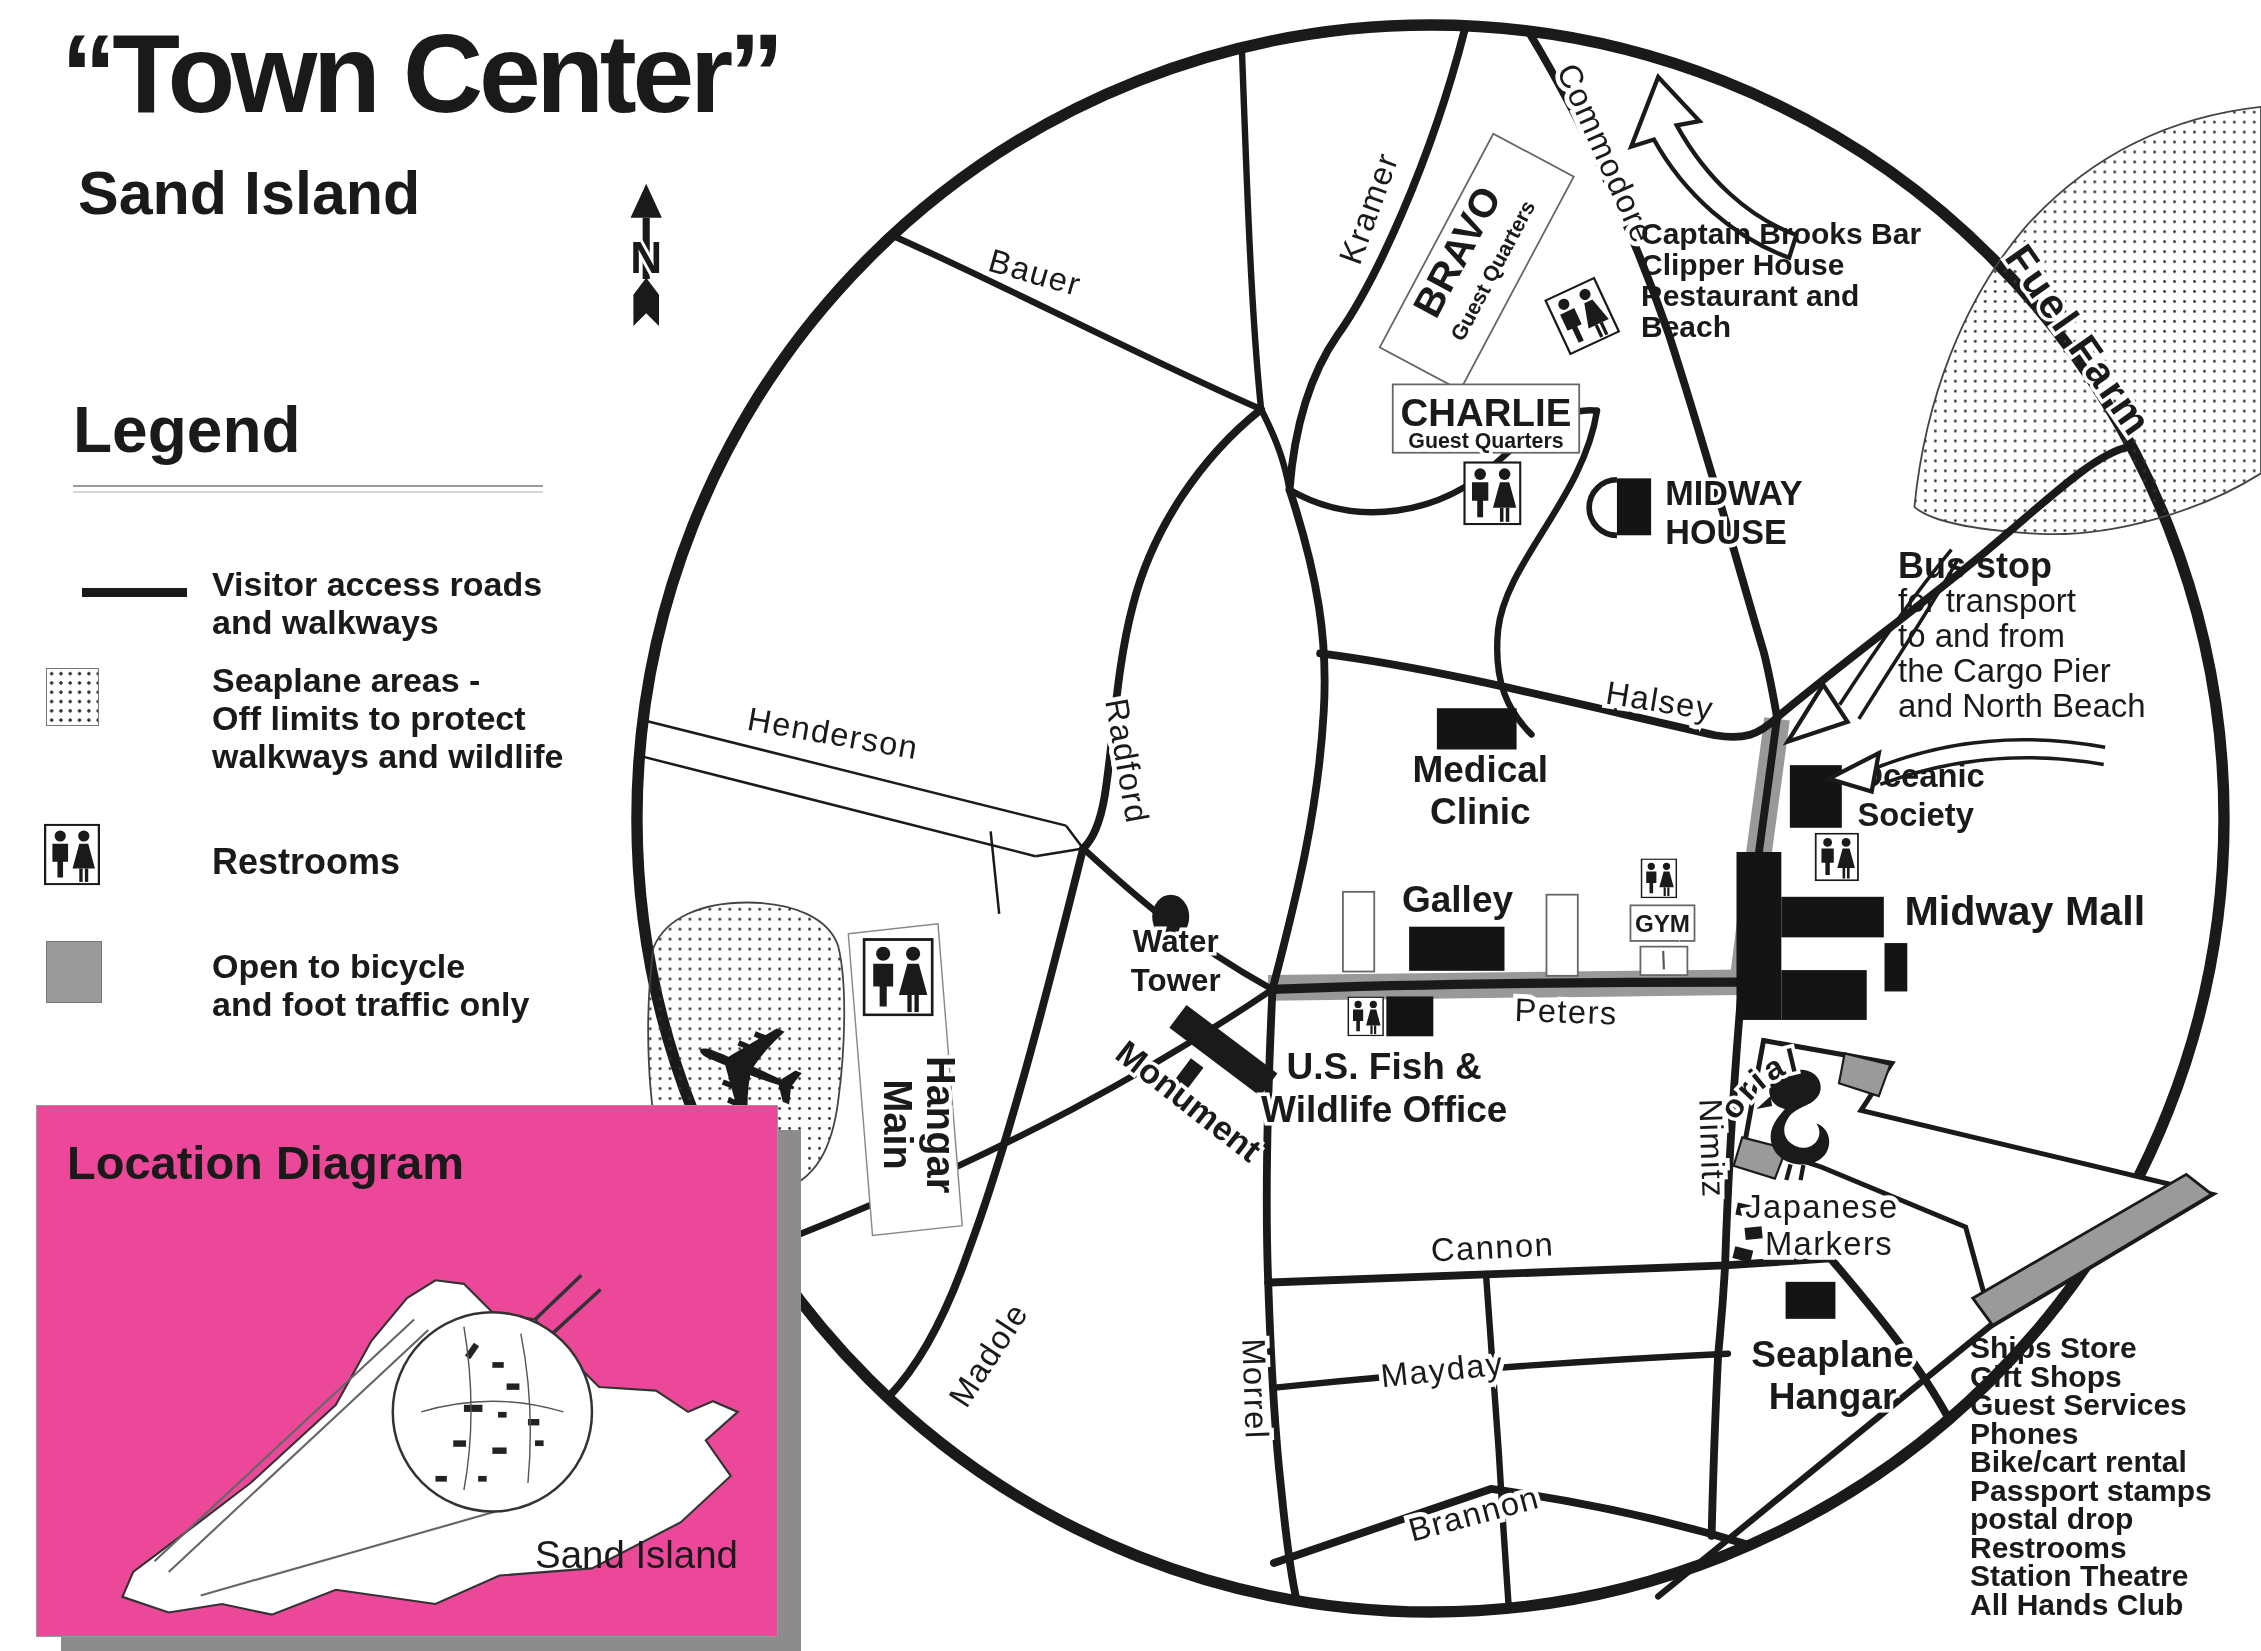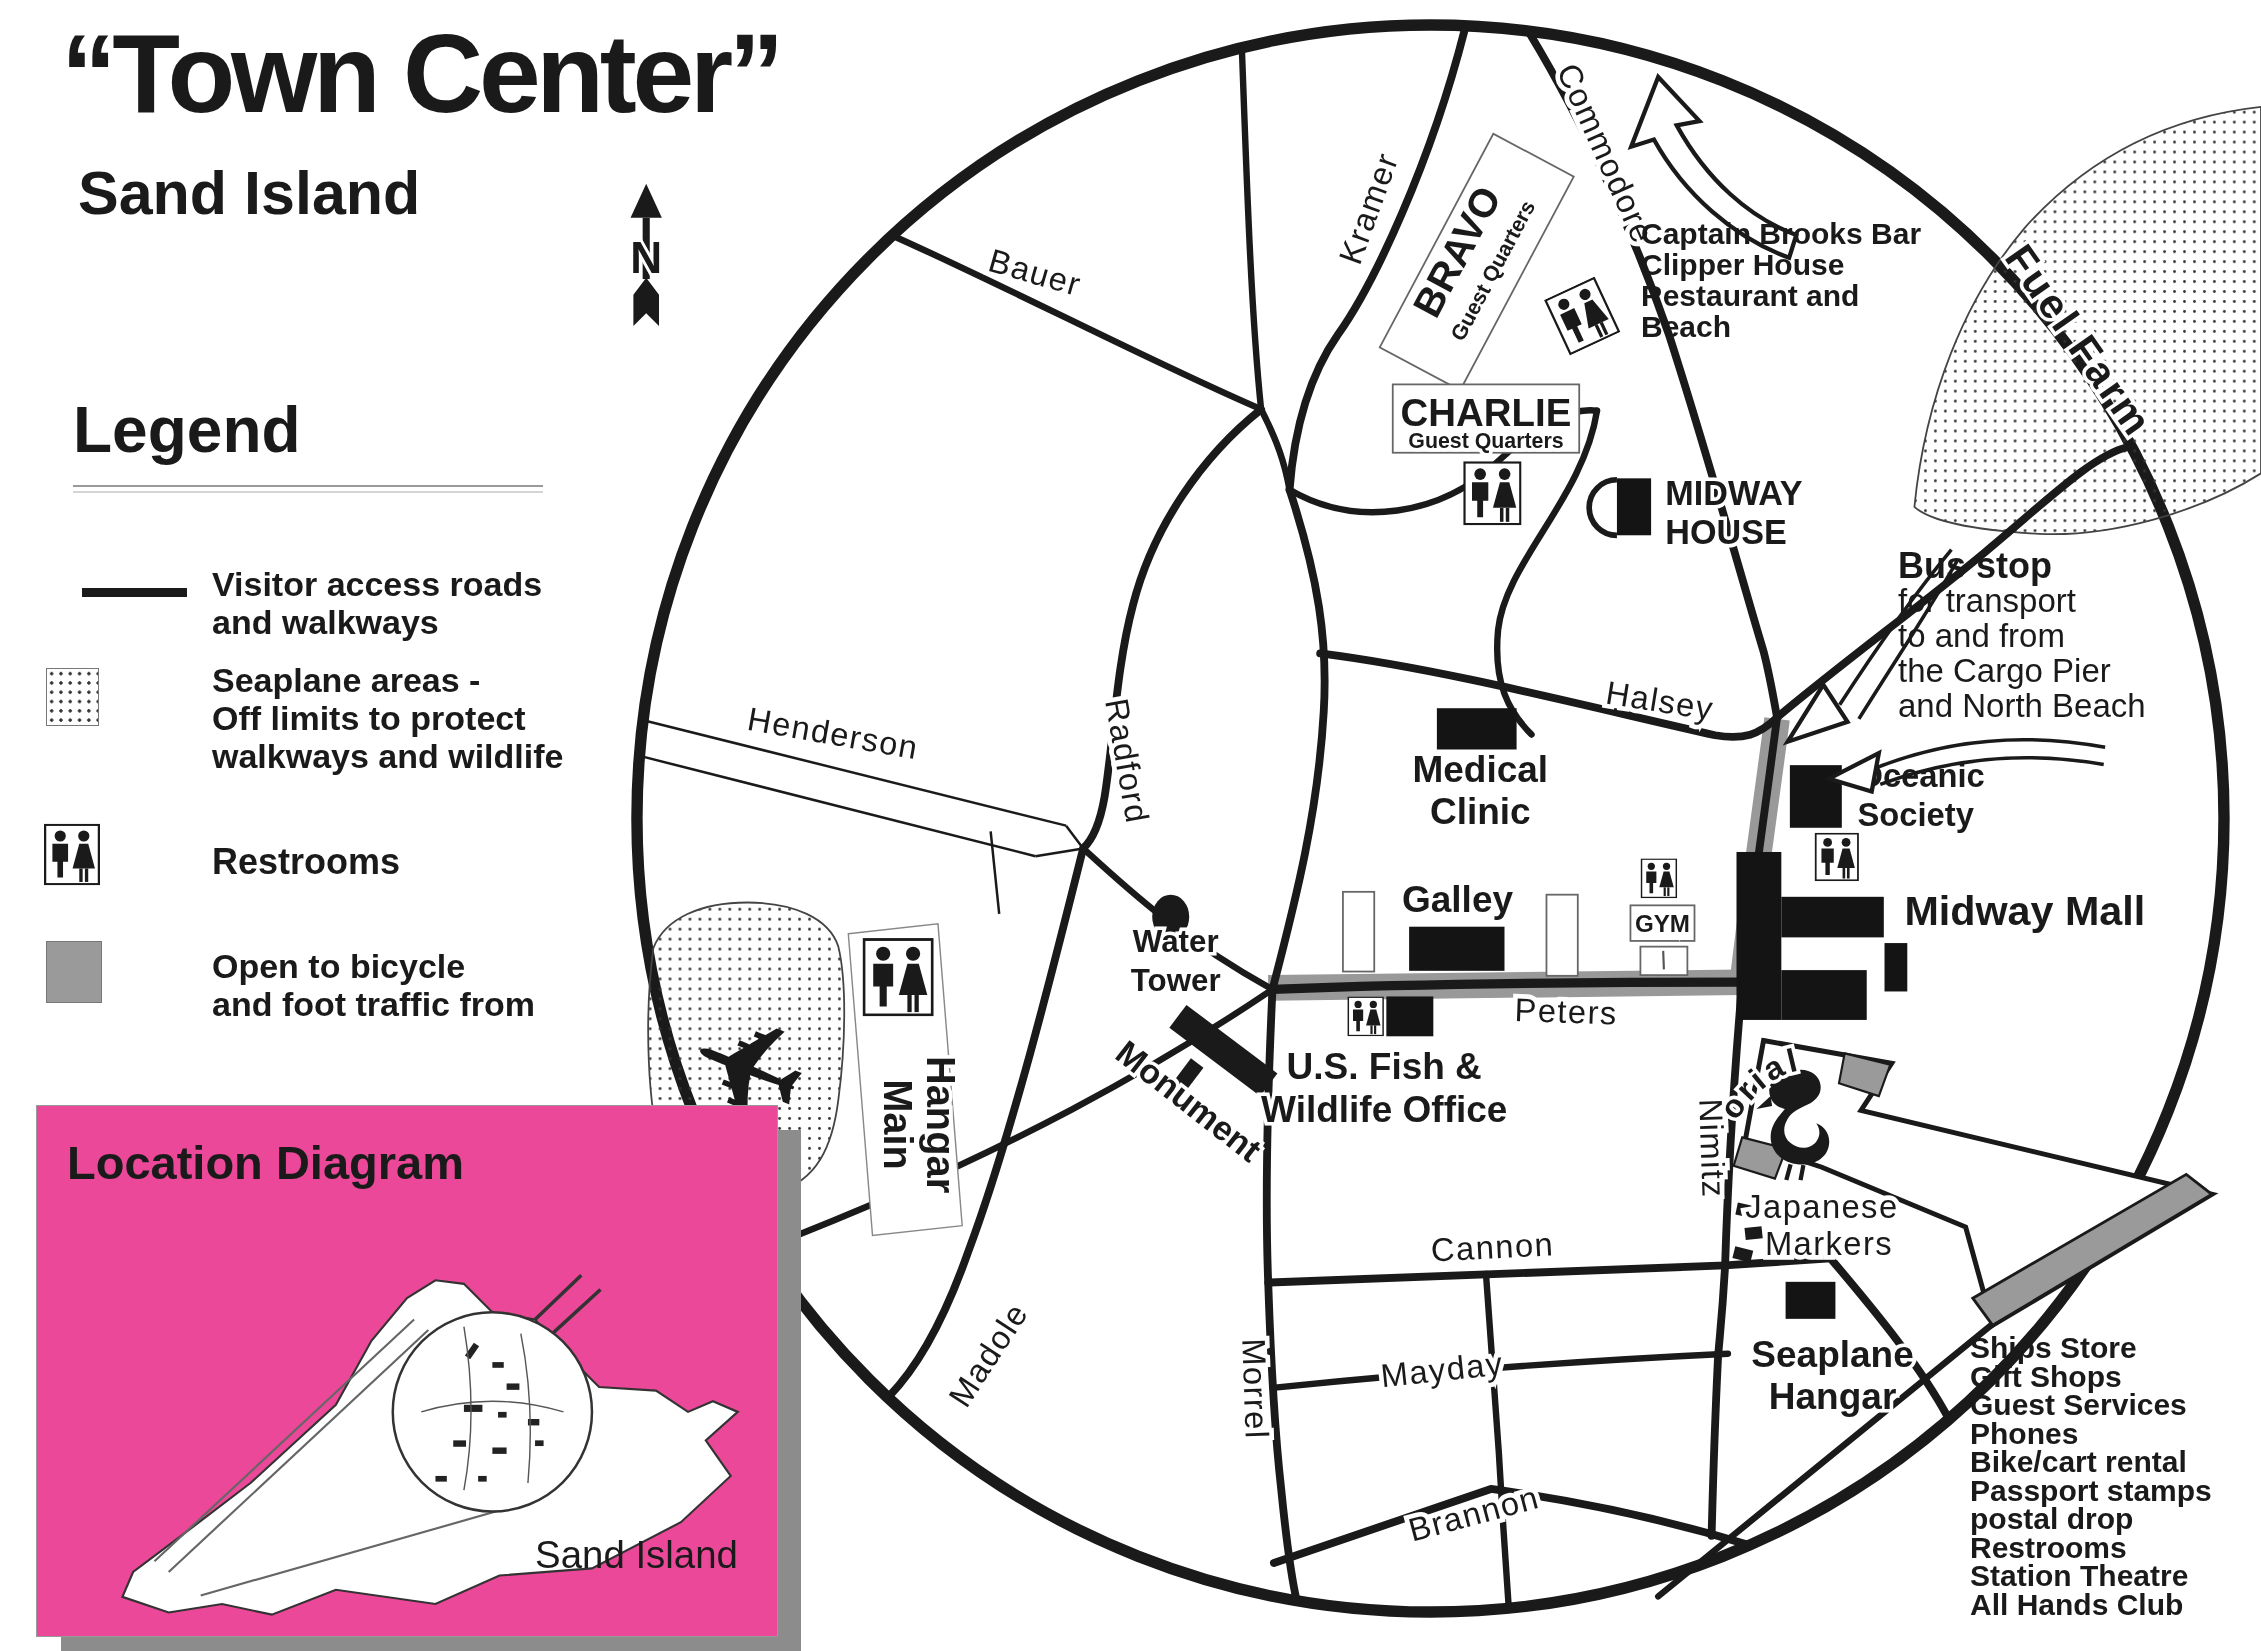--- a/index.html
+++ b/index.html
@@ -258,21 +258,21 @@
   <div class="abs lg-restroom">
     <svg width="56" height="65" viewBox="0 0 100 110">
         <use href="#restroom"></use>
       </svg>
   </div>
   <div class="abs lg-restroom-text">Restrooms</div>
 
   <div class="abs lg-gray"></div>
   <div class="abs lg-text lg-bike">
     <div>Open to bicycle</div>
-    <div>and foot traffic from</div>
+    <div>and foot traffic only</div>
   </div>
 
   <div class="abs loc-shadow"></div>
   <div class="abs loc-panel">
     <div class="loc-heading">Location Diagram</div>
     <svg width="740" height="530" viewBox="0 0 1040 745" style="position:absolute;left:0;top:0">
       <path d="M120,690 L185,712 L260,700 L330,715 L420,680 L560,700 L650,660 L780,650
                L905,585 L975,520 L940,470 L985,430 L950,415 L915,430 L870,400 L790,395
                L745,350 L700,300 L640,290 L600,250 L560,245 L520,270 L470,330 L420,420
                L300,530 L195,610 L135,655 Z" fill="#fff" stroke="#333" stroke-width="3"></path>

